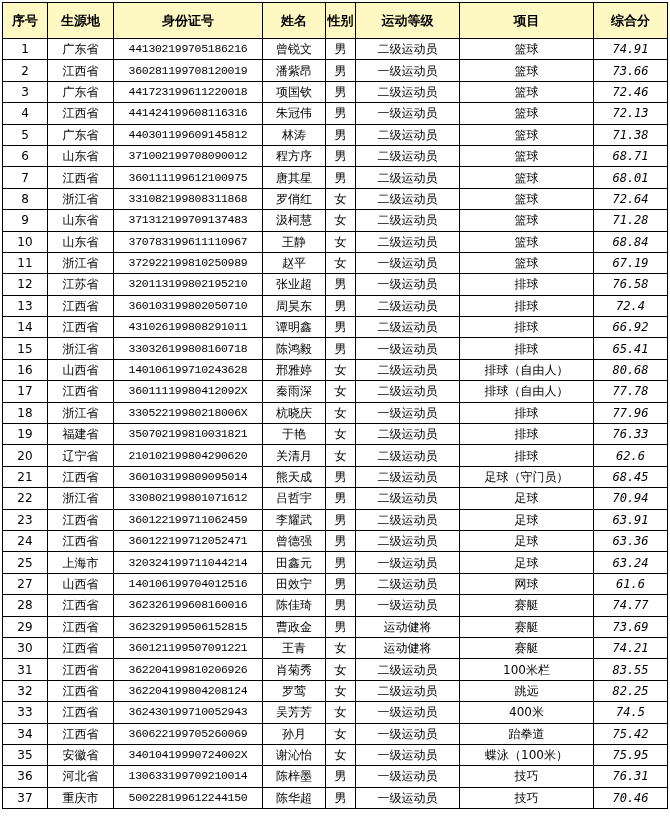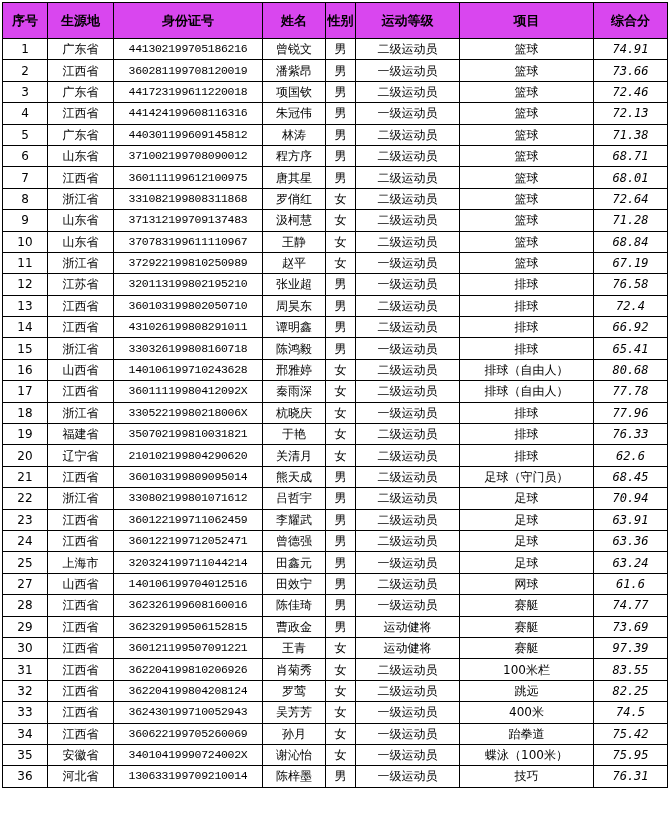--- a/index.html
+++ b/index.html
@@ -12,21 +12,21 @@
     color: #000;
   }
   th, td {
     border: 1px solid #000;
     text-align: center;
     padding: 0;
     white-space: nowrap;
     overflow: hidden;
   }
   th {
-    background: #d946ef;
+    background: #fef9c3;
     height: 35px;
     font-size: 13px;
     font-weight: bold;
   }
   td {
     height: 20.4px;
     font-size: 12px;
     line-height: 20px;
   }
   td.mono { font-family: Liberation Mono, monospace; font-size: 11.5px; letter-spacing: -0.3px; }
@@ -340,21 +340,21 @@
         <td class="num">73.69</td>
       </tr>
       <tr>
         <td>30</td>
         <td>江西省</td>
         <td class="mono">360121199507091221</td>
         <td>王青</td>
         <td>女</td>
         <td>运动健将</td>
         <td>赛艇</td>
-        <td class="num">97.39</td>
+        <td class="num">74.21</td>
       </tr>
       <tr>
         <td>31</td>
         <td>江西省</td>
         <td class="mono">362204199810206926</td>
         <td>肖菊秀</td>
         <td>女</td>
         <td>二级运动员</td>
         <td>100米栏</td>
         <td class="num">83.55</td>
@@ -402,14 +402,24 @@
       <tr>
         <td>36</td>
         <td>河北省</td>
         <td class="mono">130633199709210014</td>
         <td>陈梓墨</td>
         <td>男</td>
         <td>一级运动员</td>
         <td>技巧</td>
         <td class="num">76.31</td>
       </tr>
+      <tr>
+        <td>37</td>
+        <td>重庆市</td>
+        <td class="mono">500228199612244150</td>
+        <td>陈华超</td>
+        <td>男</td>
+        <td>一级运动员</td>
+        <td>技巧</td>
+        <td class="num">70.46</td>
+      </tr>
     </tbody>
 </table>
 
 </body></html>

